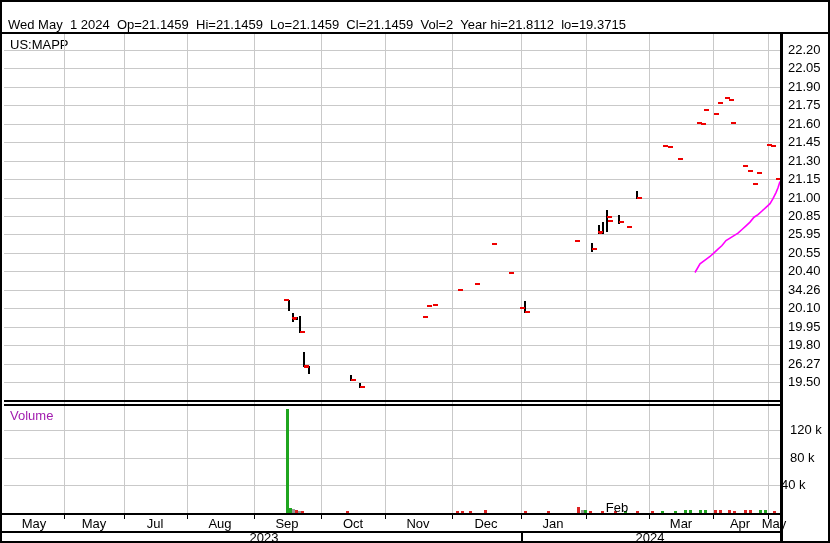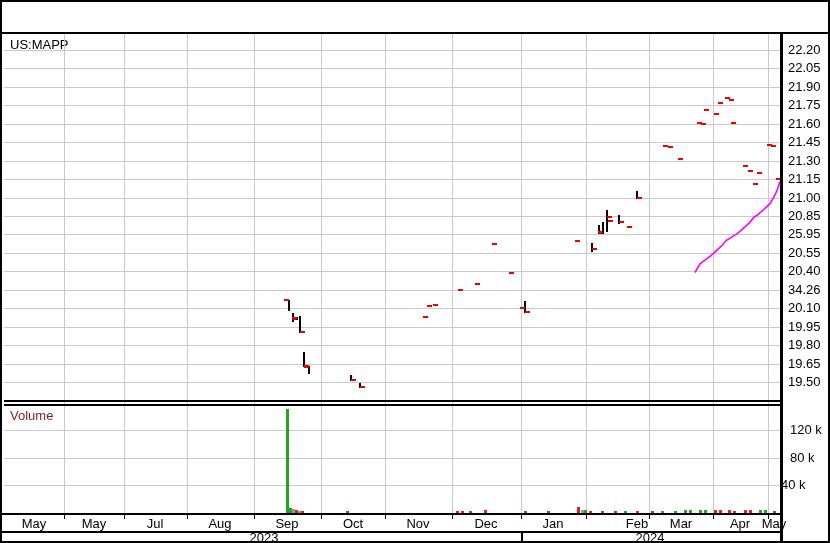--- a/index.html
+++ b/index.html
@@ -5,29 +5,30 @@
   html,body{margin:0;padding:0;background:#fff;}
   #chart{
     position:relative; width:830px; height:543px; background:#fff;
     font-family:"Liberation Sans","DejaVu Sans",sans-serif; color:#000;
     border:2px solid #000; box-sizing:border-box; overflow:hidden;
   }
   .ttl{position:absolute; left:6px; font-size:13px; line-height:14px; white-space:pre; color:#000;}
   #t1{top:2px;}
   #t2{top:16px;}
   #symbol{position:absolute; left:8px; top:35px; font-size:13px; color:#000;}
-  #vollabel{position:absolute; left:8px; top:406px; font-size:13px; color:#7f1d1d;}
+  #vollabel{position:absolute; left:8px; top:406px; font-size:13px; color:#a21caf;}
   .abs{position:absolute;}
   .lbl{position:absolute; font-size:13px; line-height:15px; color:#000; white-space:nowrap;}
   .ctr{transform:translateX(-50%);}
 </style>
 </head>
 <body>
 
 <div id="chart">
+  <div id="t2" class="ttl">Wed May  1 2024  Op=21.1459  Hi=21.1459  Lo=21.1459  Cl=21.1459  Vol=2  Year hi=21.8112  lo=19.3715</div>
   <div id="symbol">US:MAPP</div>
   <div id="vollabel">Volume</div>
 <div class="abs" style="left: 2px; top: 48px; width: 776px; height: 1px; background: rgb(201, 201, 201);"></div>
     <div class="lbl" style="left: 786px; top: 40px;">22.20</div>
     <div class="abs" style="left: 2px; top: 66.4px; width: 776px; height: 1px; background: rgb(201, 201, 201);"></div>
     <div class="lbl" style="left: 786px; top: 58.4px;">22.05</div>
     <div class="abs" style="left: 2px; top: 84.9px; width: 776px; height: 1px; background: rgb(201, 201, 201);"></div>
     <div class="lbl" style="left: 786px; top: 76.9px;">21.90</div>
     <div class="abs" style="left: 2px; top: 103.3px; width: 776px; height: 1px; background: rgb(201, 201, 201);"></div>
     <div class="lbl" style="left: 786px; top: 95.3px;">21.75</div>
@@ -51,21 +52,21 @@
     <div class="lbl" style="left: 786px; top: 261.3px;">20.40</div>
     <div class="abs" style="left: 2px; top: 287.7px; width: 776px; height: 1px; background: rgb(201, 201, 201);"></div>
     <div class="lbl" style="left: 786px; top: 279.7px;">34.26</div>
     <div class="abs" style="left: 2px; top: 306.2px; width: 776px; height: 1px; background: rgb(201, 201, 201);"></div>
     <div class="lbl" style="left: 786px; top: 298.2px;">20.10</div>
     <div class="abs" style="left: 2px; top: 324.6px; width: 776px; height: 1px; background: rgb(201, 201, 201);"></div>
     <div class="lbl" style="left: 786px; top: 316.6px;">19.95</div>
     <div class="abs" style="left: 2px; top: 343px; width: 776px; height: 1px; background: rgb(201, 201, 201);"></div>
     <div class="lbl" style="left: 786px; top: 335px;">19.80</div>
     <div class="abs" style="left: 2px; top: 361.5px; width: 776px; height: 1px; background: rgb(201, 201, 201);"></div>
-    <div class="lbl" style="left: 786px; top: 353.5px;">19.65</div>
+    <div class="lbl" style="left: 786px; top: 353.5px;">26.27</div>
     <div class="abs" style="left: 2px; top: 379.9px; width: 776px; height: 1px; background: rgb(201, 201, 201);"></div>
     <div class="lbl" style="left: 786px; top: 371.9px;">19.50</div>
     <div class="abs" style="left: 2px; top: 428px; width: 776px; height: 1px; background: rgb(201, 201, 201);"></div>
     <div class="lbl" style="left: 788px; top: 420px;">120 k</div>
     <div class="abs" style="left: 2px; top: 455.7px; width: 776px; height: 1px; background: rgb(201, 201, 201);"></div>
     <div class="lbl" style="left: 788px; top: 447.7px;">80 k</div>
     <div class="abs" style="left: 2px; top: 483.3px; width: 776px; height: 1px; background: rgb(201, 201, 201);"></div>
     <div class="lbl" style="left: 779px; top: 475.3px;">40 k</div>
     <div class="abs" style="left: 62px; top: 30px; width: 1px; height: 481px; background: rgb(201, 201, 201);"></div>
     <div class="abs" style="left: 122px; top: 30px; width: 1px; height: 481px; background: rgb(201, 201, 201);"></div>
@@ -199,19 +200,19 @@
     <div class="abs" style="left: 766px; top: 513px; width: 1px; height: 4px; background: rgb(0, 0, 0);"></div>
     <div class="lbl ctr" style="left: 32px; top: 514px;">May</div>
     <div class="lbl ctr" style="left: 92px; top: 514px;">May</div>
     <div class="lbl ctr" style="left: 153px; top: 514px;">Jul</div>
     <div class="lbl ctr" style="left: 218px; top: 514px;">Aug</div>
     <div class="lbl ctr" style="left: 285px; top: 514px;">Sep</div>
     <div class="lbl ctr" style="left: 351px; top: 514px;">Oct</div>
     <div class="lbl ctr" style="left: 416px; top: 514px;">Nov</div>
     <div class="lbl ctr" style="left: 484px; top: 514px;">Dec</div>
     <div class="lbl ctr" style="left: 551px; top: 514px;">Jan</div>
-    <div class="lbl ctr" style="left: 615px; top: 514px; margin-left: 20px;">Feb</div>
+    <div class="lbl ctr" style="left: 615px; top: 498px;">Feb</div>
     <div class="lbl ctr" style="left: 679px; top: 514px;">Mar</div>
     <div class="lbl ctr" style="left: 738px; top: 514px;">Apr</div>
     <div class="lbl ctr" style="left: 772px; top: 514px;">May</div>
     <div class="lbl ctr" style="left: 262px; top: 528px;">2023</div>
     <div class="lbl ctr" style="left: 648px; top: 528px;">2024</div>
   </div>
 
 </body></html>

